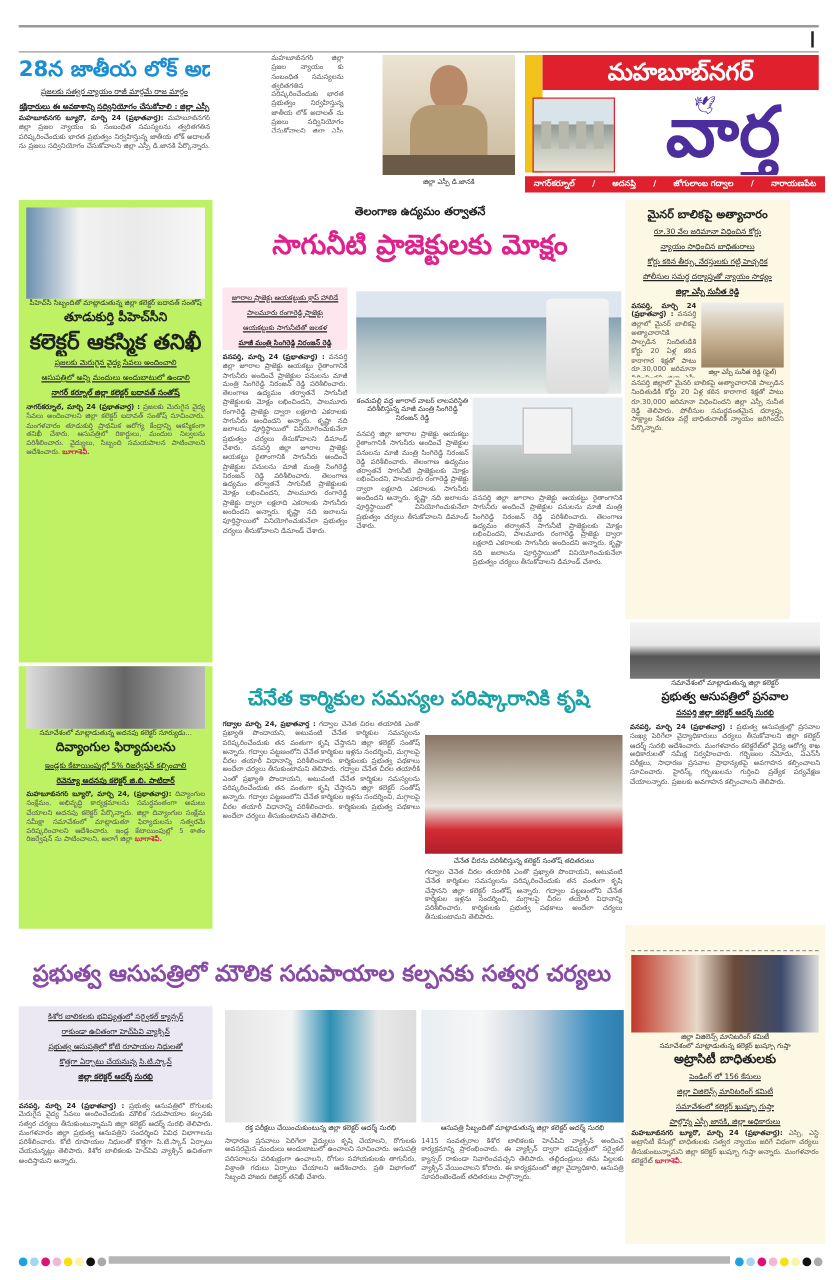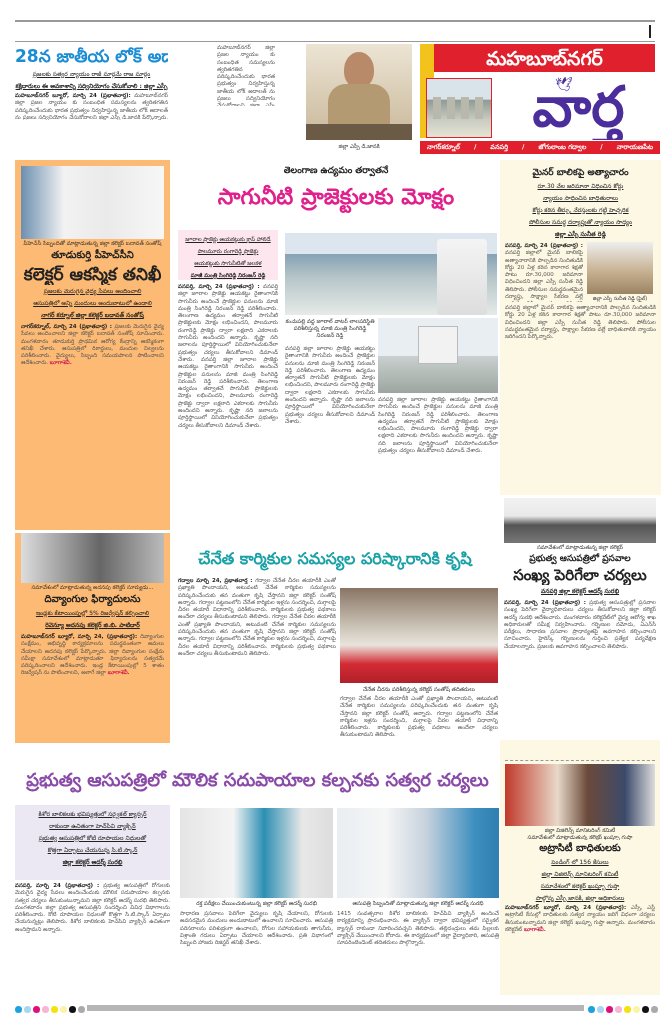--- a/index.html
+++ b/index.html
@@ -6,21 +6,21 @@
 body{width:669px;height:1024px;background:#fff;font-family:"DejaVu Sans",sans-serif;color:#222;position:relative;overflow:hidden}
 .abs{position:absolute}
 .dateline{left:15px;top:20px;width:640px;height:22px;border-top:2px solid #999;border-bottom:1px solid #999;font-size:11px;line-height:20px;padding-left:2px}
 .dateline .bar{position:absolute;right:4px;top:3px;width:2px;height:13px;background:#222}
 .headline{font-weight:bold;text-align:center;white-space:nowrap;overflow:hidden}
 .sub{font-size:7.5px;text-align:center;text-decoration:underline;line-height:12px;white-space:nowrap;overflow:hidden}
 .body{font-size:5.5px;line-height:7.3px;color:#555;overflow:hidden;text-align:justify}
 .body b{color:#222}
 .photo{overflow:hidden}
 .cap{font-size:5.5px;text-align:center;color:#333;line-height:8px;white-space:nowrap;overflow:hidden}
-.lightblue{background:#fdba74}
+.lightblue{background:#bef264}
 .pink{background:#fde6ee}
 .cream{background:#fdf8e4}
 .lilac{background:#ece8f3}
 .dots span{display:inline-block;width:7px;height:7px;border-radius:50%;margin-right:2px}
 .signoff{color:#d21b4f;font-weight:bold}
 </style>
 </head>
 <body>
 
 <div class="abs dateline">
@@ -47,21 +47,21 @@
   <div style="position:absolute;left:6px;top:18px;width:8px;height:22px;background:#b8b8ad"></div>
   <div style="position:absolute;left:20px;top:18px;width:8px;height:22px;background:#b8b8ad"></div>
   <div style="position:absolute;left:34px;top:18px;width:8px;height:22px;background:#b8b8ad"></div>
   <div style="position:absolute;left:48px;top:18px;width:8px;height:22px;background:#b8b8ad"></div>
 </div>
 <div class="abs" style="left:555px;top:76px;font-size:14px;color:#4b2d9c">🕊</div>
 <div class="abs headline" style="left:496px;top:74px;width:165px;height:66px;font-size:56px;line-height:66px;color:#4b2d9c">వార్త</div>
 <div class="abs" style="left:420px;top:141px;width:240px;height:13px;background:#e0202c;color:#fff;font-size:6.5px;line-height:13px;display:flex;justify-content:space-around;font-weight:bold">
   <span>నాగర్‌కర్నూల్</span>
     <span>/</span>
-  <span>వనపర్తి</span>
+  <span>అదనప్తి</span>
     <span>/</span>
   <span>జోగులాంబ గద్వాల</span>
     <span>/</span>
   <span>నారాయణపేట</span>
 </div>
 
 <div class="abs lightblue" style="left:15px;top:160px;width:155px;height:370px">
   <div class="photo" style="margin:6px 6px 0;height:73px;background:linear-gradient(90deg,#6c8fb0 0,#f2f2f2 30%,#eaeaea 60%,#f7f7f7 100%)"></div>
   <div class="cap">పీహెచ్‌సీ సిబ్బందితో మాట్లాడుతున్న జిల్లా కలెక్టర్ బదావత్ సంతోష్</div>
   <div class="headline" style="font-size:10px;line-height:16px">తూడుకుర్తి పీహెచ్‌సీని</div>
@@ -99,42 +99,41 @@
 <div class="abs cap" style="left:285px;top:318px;width:90px;white-space:normal;line-height:7px">కంచుపల్లి వద్ద జూరాల్ వాటర్ లాలపరిస్థితి పరిశీలిస్తున్న మాజీ మంత్రి సింగిరెడ్డి నిరంజన్ రెడ్డి</div>
 <div class="abs body" style="left:285px;top:345px;width:90px;height:190px">వనపర్తి జిల్లా జూరాల ప్రాజెక్టు ఆయకట్టు రైతాంగానికి సాగునీరు అందించే ప్రాజెక్టుల పనులను మాజీ మంత్రి సింగిరెడ్డి నిరంజన్ రెడ్డి పరిశీలించారు. తెలంగాణ ఉద్యమం తర్వాతనే సాగునీటి ప్రాజెక్టులకు మోక్షం లభించిందని, పాలమూరు రంగారెడ్డి ప్రాజెక్టు ద్వారా లక్షలాది ఎకరాలకు సాగునీరు అందిందని అన్నారు. కృష్ణా నది జలాలను పూర్తిస్థాయిలో వినియోగించుకునేలా ప్రభుత్వం చర్యలు తీసుకోవాలని డిమాండ్ చేశారు.</div>
 <div class="abs body" style="left:378px;top:396px;width:120px;height:140px">వనపర్తి జిల్లా జూరాల ప్రాజెక్టు ఆయకట్టు రైతాంగానికి సాగునీరు అందించే ప్రాజెక్టుల పనులను మాజీ మంత్రి సింగిరెడ్డి నిరంజన్ రెడ్డి పరిశీలించారు. తెలంగాణ ఉద్యమం తర్వాతనే సాగునీటి ప్రాజెక్టులకు మోక్షం లభించిందని, పాలమూరు రంగారెడ్డి ప్రాజెక్టు ద్వారా లక్షలాది ఎకరాలకు సాగునీరు అందిందని అన్నారు. కృష్ణా నది జలాలను పూర్తిస్థాయిలో వినియోగించుకునేలా ప్రభుత్వం చర్యలు తీసుకోవాలని డిమాండ్ చేశారు.</div>
 
 <div class="abs headline" style="left:172px;top:547px;width:326px;font-size:16px;line-height:24px;color:#1aa1a8">చేనేత కార్మికుల సమస్యల పరిష్కారానికి కృషి</div>
 <div class="abs body" style="left:178px;top:577px;width:158px;height:165px"><b>గద్వాల మార్చి 24, ప్రభాతవార్త :</b> <span>గద్వాల చేనేత చీరల తయారీకి ఎంతో ప్రఖ్యాతి పొందాయని, అటువంటి చేనేత కార్మికుల సమస్యలను పరిష్కరించేందుకు తన వంతుగా కృషి చేస్తానని జిల్లా కలెక్టర్ సంతోష్ అన్నారు. గద్వాల పట్టణంలోని చేనేత కార్మికుల ఇళ్లను సందర్శించి, మగ్గాలపై చీరల తయారీ విధానాన్ని పరిశీలించారు. కార్మికులకు ప్రభుత్వ పథకాలు అందేలా చర్యలు తీసుకుంటామని తెలిపారు.</span> <span>గద్వాల చేనేత చీరల తయారీకి ఎంతో ప్రఖ్యాతి పొందాయని, అటువంటి చేనేత కార్మికుల సమస్యలను పరిష్కరించేందుకు తన వంతుగా కృషి చేస్తానని జిల్లా కలెక్టర్ సంతోష్ అన్నారు. గద్వాల పట్టణంలోని చేనేత కార్మికుల ఇళ్లను సందర్శించి, మగ్గాలపై చీరల తయారీ విధానాన్ని పరిశీలించారు. కార్మికులకు ప్రభుత్వ పథకాలు అందేలా చర్యలు తీసుకుంటామని తెలిపారు.</span></div>
 <div class="abs photo" style="left:340px;top:588px;width:158px;height:95px;background:linear-gradient(#8a7565 0,#c9c2b5 40%,#e9e4dc 60%,#d32b34 80%,#b0202a 100%)"></div>
 <div class="abs cap" style="left:340px;top:685px;width:158px">చేనేత చీరను పరిశీలిస్తున్న కలెక్టర్ సంతోష్ తదితరులు</div>
 <div class="abs body" style="left:340px;top:695px;width:158px;height:45px">గద్వాల చేనేత చీరల తయారీకి ఎంతో ప్రఖ్యాతి పొందాయని, అటువంటి చేనేత కార్మికుల సమస్యలను పరిష్కరించేందుకు తన వంతుగా కృషి చేస్తానని జిల్లా కలెక్టర్ సంతోష్ అన్నారు. గద్వాల పట్టణంలోని చేనేత కార్మికుల ఇళ్లను సందర్శించి, మగ్గాలపై చీరల తయారీ విధానాన్ని పరిశీలించారు. కార్మికులకు ప్రభుత్వ పథకాలు అందేలా చర్యలు తీసుకుంటామని తెలిపారు.</div>
 
-<div class="abs cream" style="left:500px;top:160px;width:161px;height:335px">
+<div class="abs cream" style="left:500px;top:160px;width:132px;height:335px">
   <div class="headline" style="font-size:9px;line-height:16px;margin-top:4px">మైనర్ బాలికపై అత్యాచారం</div>
   <div class="sub" style="font-size:6px">రూ.30 వేల జరిమానా విధించిన కోర్టు</div>
   <div class="sub" style="font-size:6px">న్యాయం సాధించిన బాధితురాలు</div>
   <div class="sub" style="font-size:6px">కోర్టు కఠిన తీర్పు, నేరస్తులకు గట్టి హెచ్చరిక</div>
   <div class="sub" style="font-size:6px">పోలీసుల సమర్థ దర్యాప్తుతో న్యాయం సాధ్యం</div>
   <div class="sub" style="font-size:6px;font-weight:bold">జిల్లా ఎస్పీ సునీత రెడ్డి</div>
   <div style="display:flex;gap:4px;padding:2px 5px">
     <div class="body" style="width:78px;height:60px"><b>వనపర్తి, మార్చి 24 (ప్రభాతవార్త) :</b> <span>వనపర్తి జిల్లాలో మైనర్ బాలికపై అత్యాచారానికి పాల్పడిన నిందితుడికి కోర్టు 20 ఏళ్ల కఠిన కారాగార శిక్షతో పాటు రూ.30,000 జరిమానా విధించిందని జిల్లా ఎస్పీ సునీత రెడ్డి తెలిపారు. పోలీసుల సమర్థవంతమైన దర్యాప్తు, సాక్ష్యాల సేకరణ వల్లే బాధితురాలికి న్యాయం జరిగిందని పేర్కొన్నారు.</span></div>
     <div>
       <div class="photo" style="width:66px;height:52px;background:linear-gradient(#eee,#c4ad8c 60%,#9a8463)"></div>
       <div class="cap" style="width:66px;font-size:5px">జిల్లా ఎస్పీ సునీత రెడ్డి (ఫైల్)</div>
     </div>
   </div>
   <div class="body" style="margin:0 5px;height:140px">వనపర్తి జిల్లాలో మైనర్ బాలికపై అత్యాచారానికి పాల్పడిన నిందితుడికి కోర్టు 20 ఏళ్ల కఠిన కారాగార శిక్షతో పాటు రూ.30,000 జరిమానా విధించిందని జిల్లా ఎస్పీ సునీత రెడ్డి తెలిపారు. పోలీసుల సమర్థవంతమైన దర్యాప్తు, సాక్ష్యాల సేకరణ వల్లే బాధితురాలికి న్యాయం జరిగిందని పేర్కొన్నారు.</div>
 </div>
 
 <div class="abs" style="left:500px;top:498px;width:160px;height:235px">
   <div class="photo" style="margin:0 4px;height:45px;background:linear-gradient(#f2f2f2 0,#e9e9e9 40%,#555 60%,#777 100%)"></div>
   <div class="cap">సమావేశంలో మాట్లాడుతున్న జిల్లా కలెక్టర్</div>
   <div class="headline" style="font-size:9px;line-height:14px">ప్రభుత్వ ఆసుపత్రిలో ప్రసవాల</div>
-  <div class="headline" style="font-size:15px;line-height:20px">సంఖ్య పెరిగేలా చర్యలు</div>
   <div class="sub" style="font-size:6px;font-weight:bold">వనపర్తి జిల్లా కలెక్టర్ ఆదర్శ్ సురభి</div>
   <div class="body" style="margin:2px 4px;height:130px"><b>వనపర్తి, మార్చి 24 (ప్రభాతవార్త) :</b> <span>ప్రభుత్వ ఆసుపత్రుల్లో ప్రసవాల సంఖ్య పెరిగేలా వైద్యాధికారులు చర్యలు తీసుకోవాలని జిల్లా కలెక్టర్ ఆదర్శ్ సురభి ఆదేశించారు. మంగళవారం కలెక్టరేట్‌లో వైద్య ఆరోగ్య శాఖ అధికారులతో సమీక్ష నిర్వహించారు. గర్భిణుల నమోదు, ఏఎన్‌సీ పరీక్షలు, సాధారణ ప్రసవాల ప్రాధాన్యతపై అవగాహన కల్పించాలని సూచించారు. హైరిస్క్ గర్భిణులను గుర్తించి ప్రత్యేక పర్యవేక్షణ చేయాలన్నారు. ప్రజలకు అవగాహన కల్పించాలని తెలిపారు.</span></div>
 </div>
 
 <div class="abs headline" style="left:15px;top:765px;width:485px;font-size:18px;line-height:30px;color:#8a4aa8">ప్రభుత్వ ఆసుపత్రిలో మౌలిక సదుపాయాల కల్పనకు సత్వర చర్యలు</div>
 <div class="abs lilac" style="left:15px;top:805px;width:155px;height:75px;padding-top:3px">
   <div class="sub" style="font-size:6px">కిశోర బాలికలకు భవిష్యత్తులో సర్వైకల్ క్యాన్సర్</div>
   <div class="sub" style="font-size:6px">రాకుండా ఉచితంగా హెచ్‌పివి వ్యాక్సిన్</div>
   <div class="sub" style="font-size:6px">ప్రభుత్వ ఆసుపత్రిలో కోటి రూపాయల నిధులతో</div>
   <div class="sub" style="font-size:6px">కొత్తగా ఏర్పాటు చేయనున్న సి.టి.స్కాన్</div>

